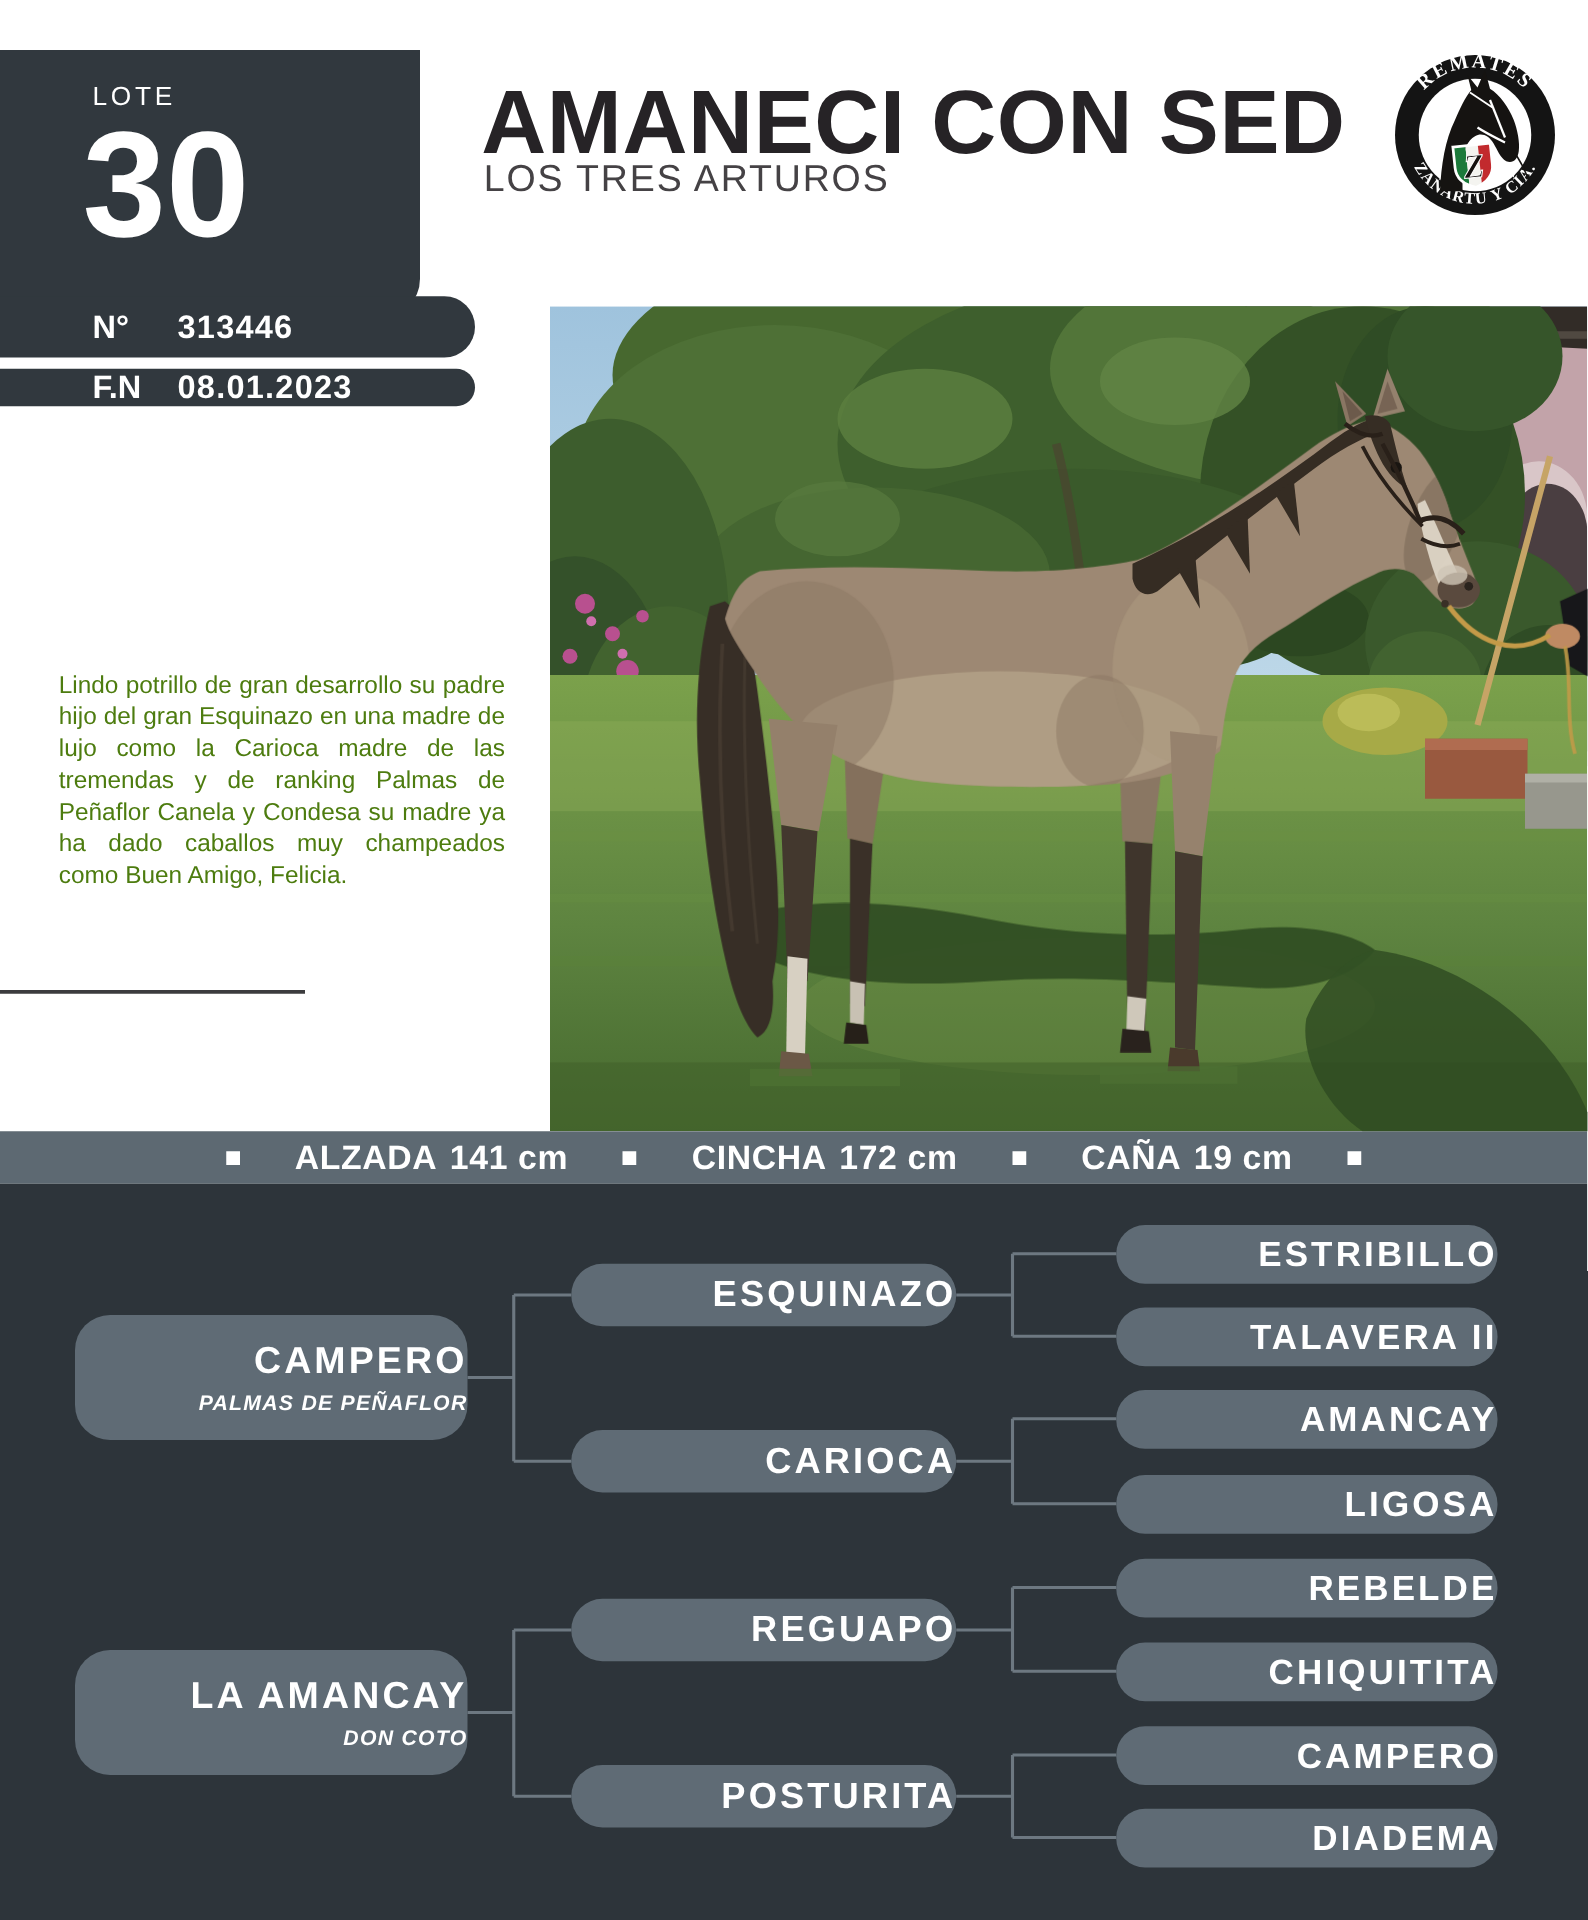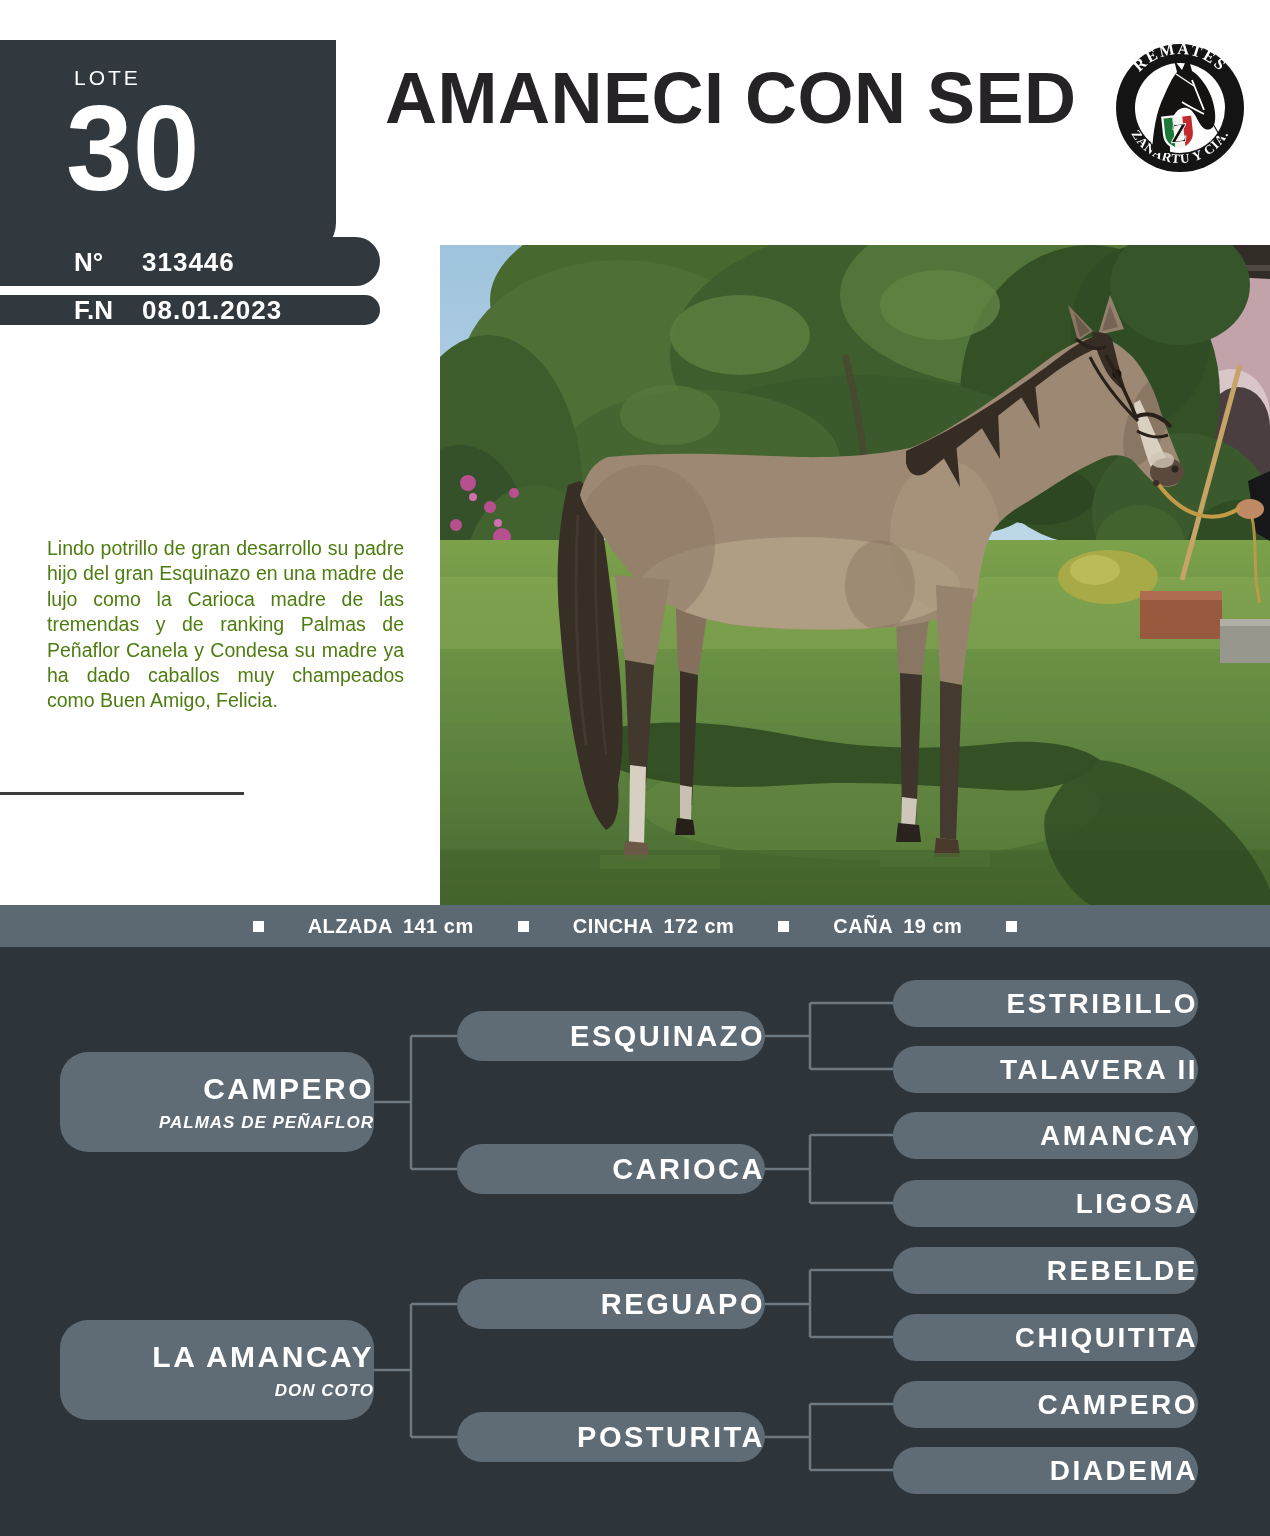--- a/index.html
+++ b/index.html
@@ -35,21 +35,21 @@
   .description { position:absolute; left:47px; top:536px; width:357px;
     font-size:19.5px; line-height:25.4px; color:#4d7c0f; text-align:justify; }
   .divider { position:absolute; left:0; top:792px; width:244px; height:3px; background:#3c3c3e; }
   
   .photo { position:absolute; left:440px; top:245px; width:830px; height:660px; overflow:hidden; }
   
   .measure-bar { position:absolute; left:0; top:905px; width:1270px; height:42px;
     background:#5d6972; display:flex; align-items:center; justify-content:center; gap:44px; }
   .m-sq { width:11px; height:11px; background:#ffffff; flex:none; }
   .m-item { display:flex; align-items:baseline; color:#fff; font-weight:700;
-    font-size:20px; letter-spacing:0.5px; white-space:nowrap; }
+    font-size:27px; letter-spacing:0.5px; white-space:nowrap; }
   .m-label { margin-right:10px; }
   
   .pedigree { position:absolute; left:0; top:947px; width:1270px; height:589px; background:#2d343a; }
   .connectors { position:absolute; left:0; top:0; width:1270px; height:589px; }
   .pnode { position:absolute; background:#5f6b75; color:#fff; display:flex;
     flex-direction:column; align-items:flex-end; justify-content:center; font-weight:700; }
   .g1 { left:60px;  width:314px; height:100px; border-radius:28px; }
   .g1 .pname  { font-size:30px; letter-spacing:2.5px; }
   .g1 .porigin{ font-size:17px; font-style:italic; letter-spacing:1px; margin-top:7px; font-weight:700;margin-left:20px; }
   .g2 { left:457px; width:308px; height:50px; border-radius:25px; }
@@ -61,20 +61,21 @@
 <body>
 
 <div class="page">
 
   <div class="lote-box">
     <div class="lote-label">LOTE</div>
     <div class="lote-number">30</div>
   </div>
 
   <div class="title">AMANECI CON SED</div>
+  <div class="subtitle">LOS TRES ARTUROS</div>
 
   <div class="logo">
     <svg viewBox="0 0 136 136" width="136" height="136">
       <circle cx="68" cy="68" r="64" fill="#141414"></circle>
       <circle cx="68" cy="68" r="45" fill="#ffffff"></circle>
       <defs>
         <path id="arcTop" d="M 14,68 A 54,54 0 0 1 122,68"></path>
         <path id="arcBot" d="M 13,68 A 55,55 0 0 0 123,68"></path>
       </defs>
       <text font-family="Liberation Serif, serif" font-weight="700" font-size="16" fill="#ffffff" letter-spacing="2">

